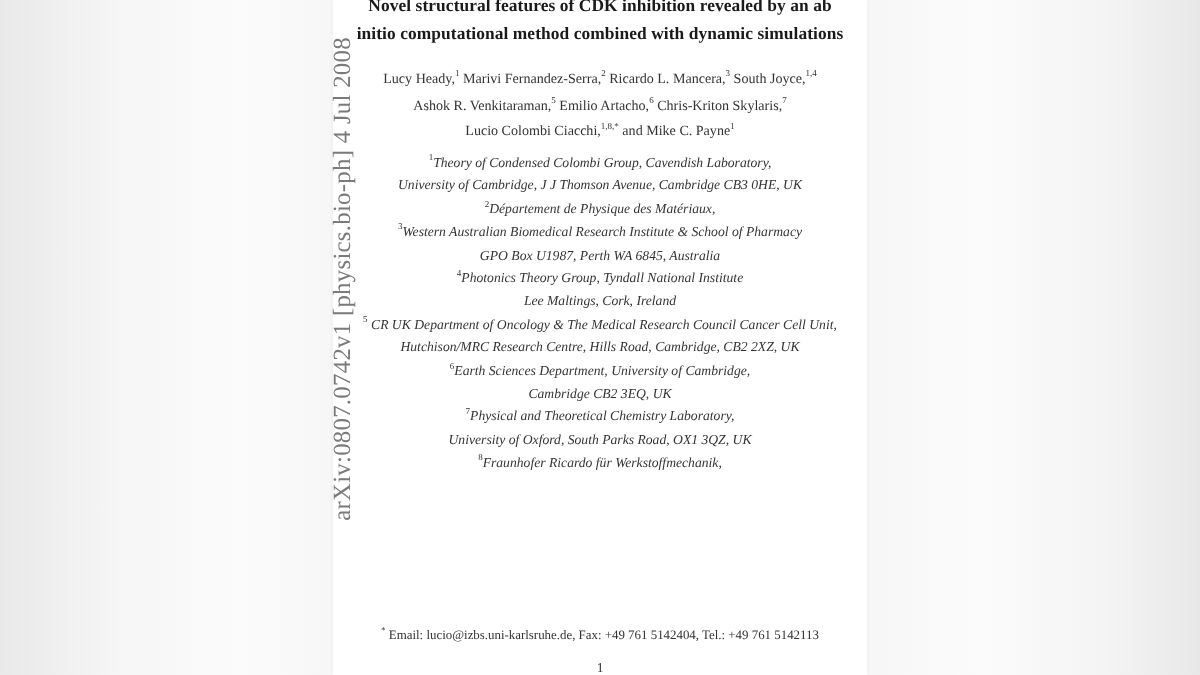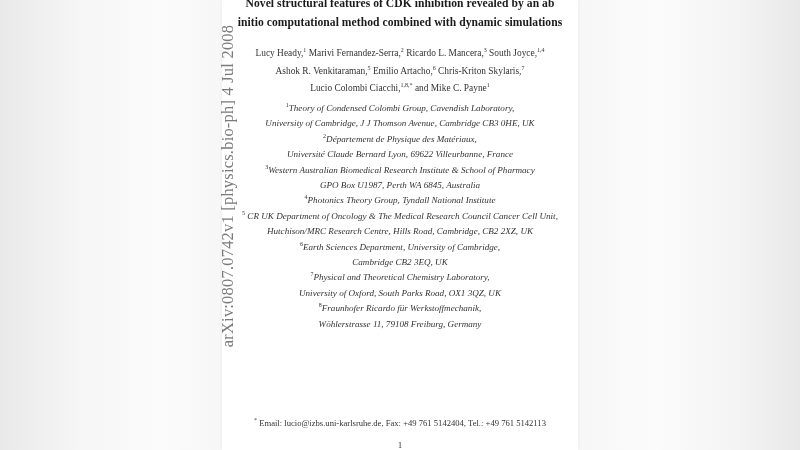--- a/index.html
+++ b/index.html
@@ -136,31 +136,30 @@
   <span class="line">
     <span>Lucio Colombi Ciacchi,</span><sup>1,8,*</sup>
     <span>and Mike C. Payne</span><sup>1</sup>
   </span>
 </div>
 
 <div class="block affils">
   <span class="line"><sup>1</sup><span>Theory of Condensed Colombi Group, Cavendish Laboratory,</span></span>
   <span class="line"><sup></sup><span>University of Cambridge, J J Thomson Avenue, Cambridge CB3 0HE, UK</span></span>
   <span class="line"><sup>2</sup><span>Département de Physique des Matériaux,</span></span>
-  <span class="line"><sup></sup><span>Université Claude Bernard Lyon, 69622 Villeurbanne, France</span></span>
   <span class="line"><sup>3</sup><span>Western Australian Biomedical Research Institute &amp; School of Pharmacy</span></span>
   <span class="line"><sup></sup><span>GPO Box U1987, Perth WA 6845, Australia</span></span>
   <span class="line"><sup>4</sup><span>Photonics Theory Group, Tyndall National Institute</span></span>
+  <span class="line"><sup></sup><span>Lee Maltings, Cork, Ireland</span></span>
   <span class="line"><sup>5</sup><span> CR UK Department of Oncology &amp; The Medical Research Council Cancer Cell Unit,</span></span>
   <span class="line"><sup></sup><span>Hutchison/MRC Research Centre, Hills Road, Cambridge, CB2 2XZ, UK</span></span>
   <span class="line"><sup>6</sup><span>Earth Sciences Department, University of Cambridge,</span></span>
   <span class="line"><sup></sup><span>Cambridge CB2 3EQ, UK</span></span>
   <span class="line"><sup>7</sup><span>Physical and Theoretical Chemistry Laboratory,</span></span>
   <span class="line"><sup></sup><span>University of Oxford, South Parks Road, OX1 3QZ, UK</span></span>
   <span class="line"><sup>8</sup><span>Fraunhofer Ricardo für Werkstoffmechanik,</span></span>
-  <span class="line"><sup></sup><span>Wöhlerstrasse 11, 79108 Freiburg, Germany</span></span>
 </div>
 
 <div class="footnote">
   <sup>*</sup><span> Email: lucio@izbs.uni-karlsruhe.de, Fax: +49 761 5142404, Tel.: +49 761 5142113</span>
 </div>
 
 <div class="page-number">1</div>
 
 </body></html>

